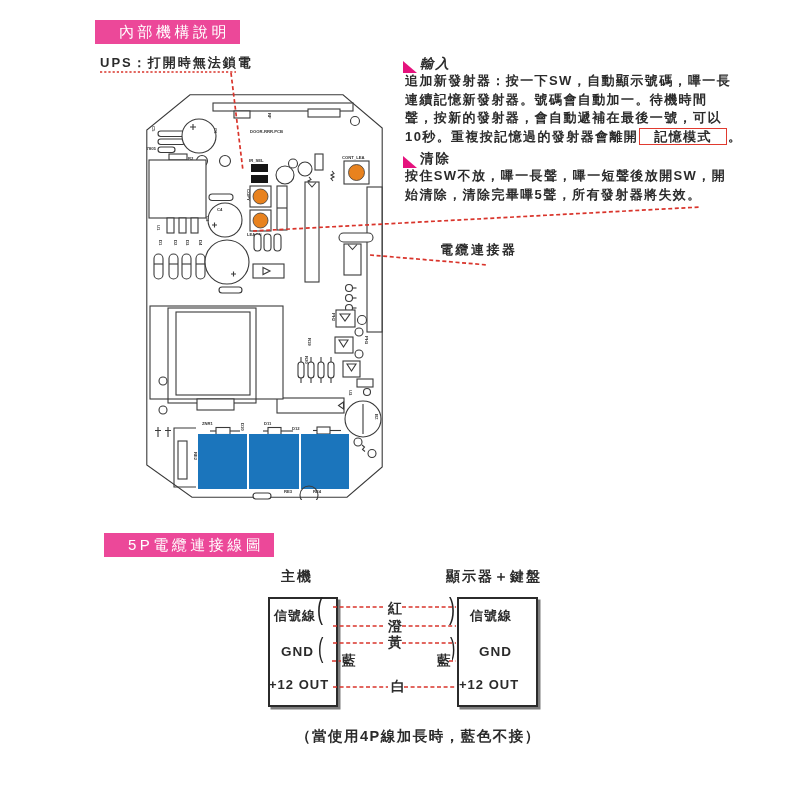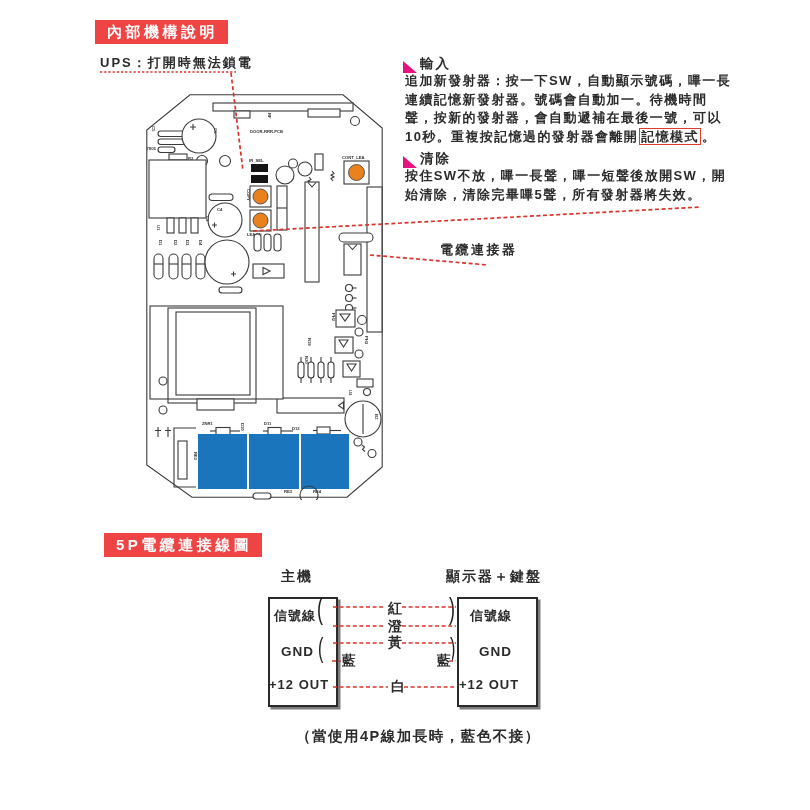--- a/index.html
+++ b/index.html
@@ -1,33 +1,33 @@
 <!DOCTYPE html>
 <html><head>
 <meta charset="utf-8">
 <style>
   html,body{margin:0;padding:0;background:#fff;}
   #page{position:relative;width:810px;height:810px;background:#fff;overflow:hidden;
         font-family:"Liberation Sans",sans-serif;color:#2b2b2b;}
-  .tbox{position:absolute;background:#ef4444;color:#fff;font-weight:bold;font-size:15px;
-        letter-spacing:3.5px;padding:4px 10px 5px 12px;line-height:1;}
+  .tbox{position:absolute;background:#ec4899;color:#fff;font-weight:normal;font-size:15px;
+        letter-spacing:3.5px;padding:4px 10px 5px 24px;line-height:1;}
   #title1{left:95px;top:20px;}
   #title2{left:95px;top:533px;margin-left:9px;}
   #ups{position:absolute;left:100px;top:54px;font-weight:bold;font-size:13px;letter-spacing:2px;}
   .sec-header{position:absolute;display:flex;align-items:flex-end;gap:3px;font-weight:bold;
         font-size:13.5px;letter-spacing:2px;}
-  #inputHeader{left:403px;top:55px;}
+  #inputHeader{left:403px;top:55px;font-style:italic;}
   #clearHeader{left:403px;top:150px;}
   .tri{display:inline-block;width:14px;height:12px;background:#e5127d;
         clip-path:polygon(0 0,100% 100%,0 100%);}
   .para{position:absolute;font-weight:bold;font-size:13px;letter-spacing:1.4px;
         line-height:18.5px;white-space:nowrap;}
   #inputPara{left:405px;top:72px;}
   #clearPara{left:405px;top:167px;}
-  .rbox{border:1.5px solid #e03a2f;padding:0 1px;margin:0 1px;text-align:center;}
+  .rbox{border:1.5px solid #e03a2f;padding:0 14px;margin:0 1px;text-align:center;}
   #cableLabel{position:absolute;left:417px;top:241px;font-weight:bold;font-size:13px;letter-spacing:2.5px;margin-left:23px;}
   #pcb{position:absolute;left:146px;top:94px;}
   #overlay{position:absolute;left:0;top:0;z-index:6;pointer-events:none;}
   .rd{stroke:#d9342b;stroke-width:1.7;stroke-dasharray:4 2.6;fill:none;}
   .rd2{stroke:#d9342b;stroke-width:1.7;stroke-dasharray:2.2 2;fill:none;}
   
   .s{fill:#fff;stroke:#3a3a3a;stroke-width:1.1;}
   .s2{fill:none;stroke:#3a3a3a;stroke-width:1.1;}
   .blk{fill:#151515;}
   .org{fill:#e8821e;stroke:#3a3a3a;stroke-width:0.8;}

